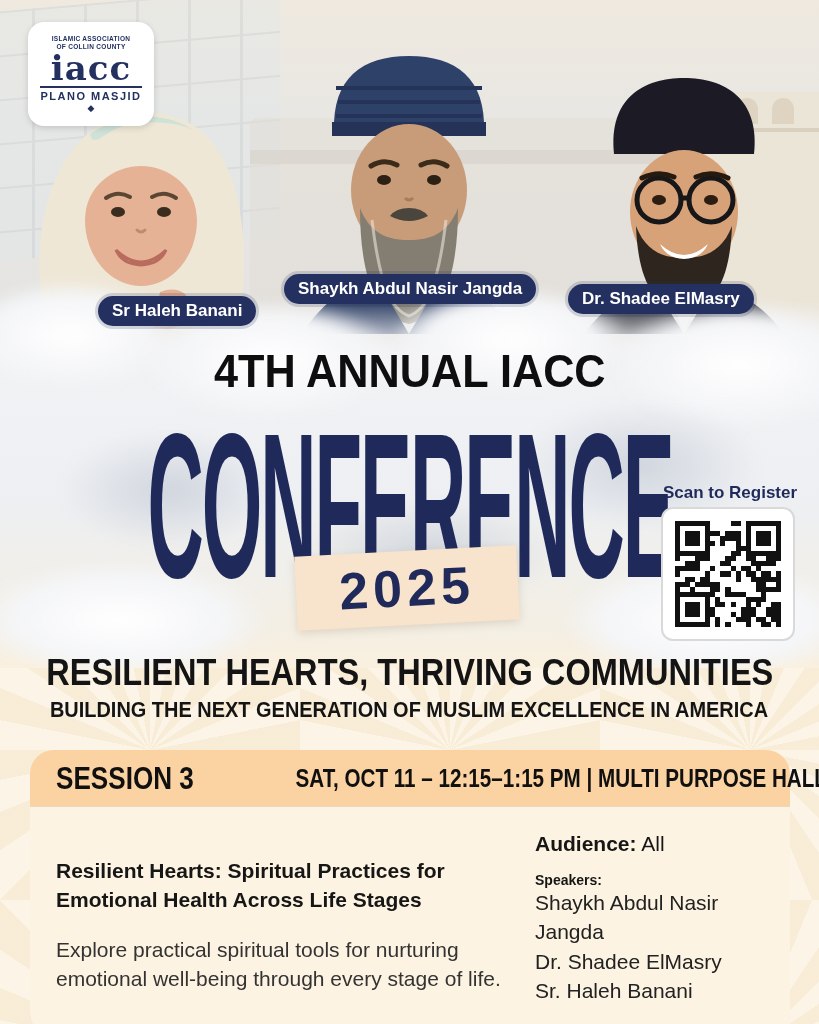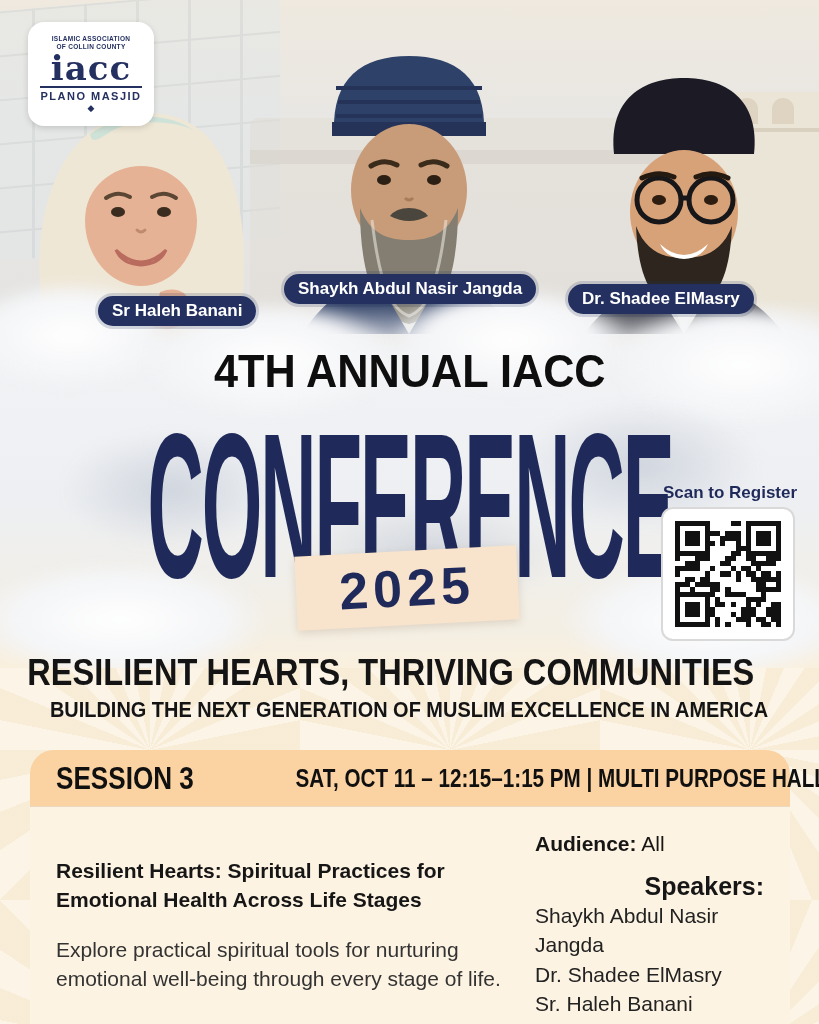--- a/index.html
+++ b/index.html
@@ -69,40 +69,40 @@
   .year-banner span{color:#1f2a5a;font-size:52px;font-weight:bold;letter-spacing:5px;}
 
   
   .scan-label{position:absolute;left:650px;top:483px;width:160px;text-align:center;color:#1f2a5a;font-size:17px;font-weight:bold;}
   .qr-box{position:absolute;left:661px;top:507px;width:134px;height:134px;background:#fff;border-radius:12px;
     border:2px solid #d9d9d9;box-sizing:border-box;display:flex;align-items:center;justify-content:center;}
   .qr-grid{display:grid;grid-template-columns:repeat(21,1fr);grid-template-rows:repeat(21,1fr);width:106px;height:106px;}
   .qr-grid div{background:#111;}
 
   
-  .tagline-heading{position:absolute;left:0;top:652px;width:819px;text-align:left;color:#141414;font-size:35px;font-weight:bold;}
+  .tagline-heading{position:absolute;left:0;top:652px;width:819px;text-align:center;color:#141414;font-size:35px;font-weight:bold;}
   .tagline-heading span{display:inline-block;transform:scale(.93,1.05);transform-origin:center;}
   .tagline-sub{position:absolute;left:0;top:698px;width:819px;text-align:center;color:#141414;font-size:21px;font-weight:bold;}
   .tagline-sub span{display:inline-block;transform:scale(.95,1.05);transform-origin:center;}
 
   
   .session-card{position:absolute;left:30px;top:750px;width:760px;}
   .session-header{height:56px;background:#fbd2a2;border-radius:24px 24px 0 0;display:flex;align-items:center;
     justify-content:space-between;padding:0 26px;box-sizing:border-box;color:#101010;}
   .session-name{font-size:29px;font-weight:bold;transform:scale(.9,1.08);transform-origin:left center;white-space:nowrap;}
   .session-schedule{font-size:24px;font-weight:bold;transform:scale(.86,1.08);transform-origin:right center;white-space:nowrap;}
   .session-body{background:#fdf3e2;border-radius:0 0 24px 24px;padding:26px 26px 30px 26px;display:flex;gap:34px;
     box-shadow:0 1px 0 rgba(180,140,90,.25) inset;min-height:150px;box-sizing:border-box;}
   .col-left{width:445px;margin-top:24px;}
   .talk-title{font-size:21px;font-weight:bold;color:#161616;line-height:1.4;}
   .talk-desc{font-size:21px;color:#333;line-height:1.4;margin-top:20px;}
   .col-right{flex:1;}
   .aud-line{font-size:21px;color:#161616;}
   .aud-line b{font-weight:bold;}
-  .speakers-label{font-size:25px;font-weight:bold;color:#161616;margin-top:16px;text-align:right;}
+  .speakers-label{font-size:14px;font-weight:bold;color:#161616;margin-top:16px;}
   .speaker-line{font-size:21px;color:#222;line-height:1.4;}
 </style>
 </head>
 <body>
 
 <div class="poster">
   <div class="pattern-bg"></div>
 
   <div class="hero">
     <div class="hero-base"></div>

